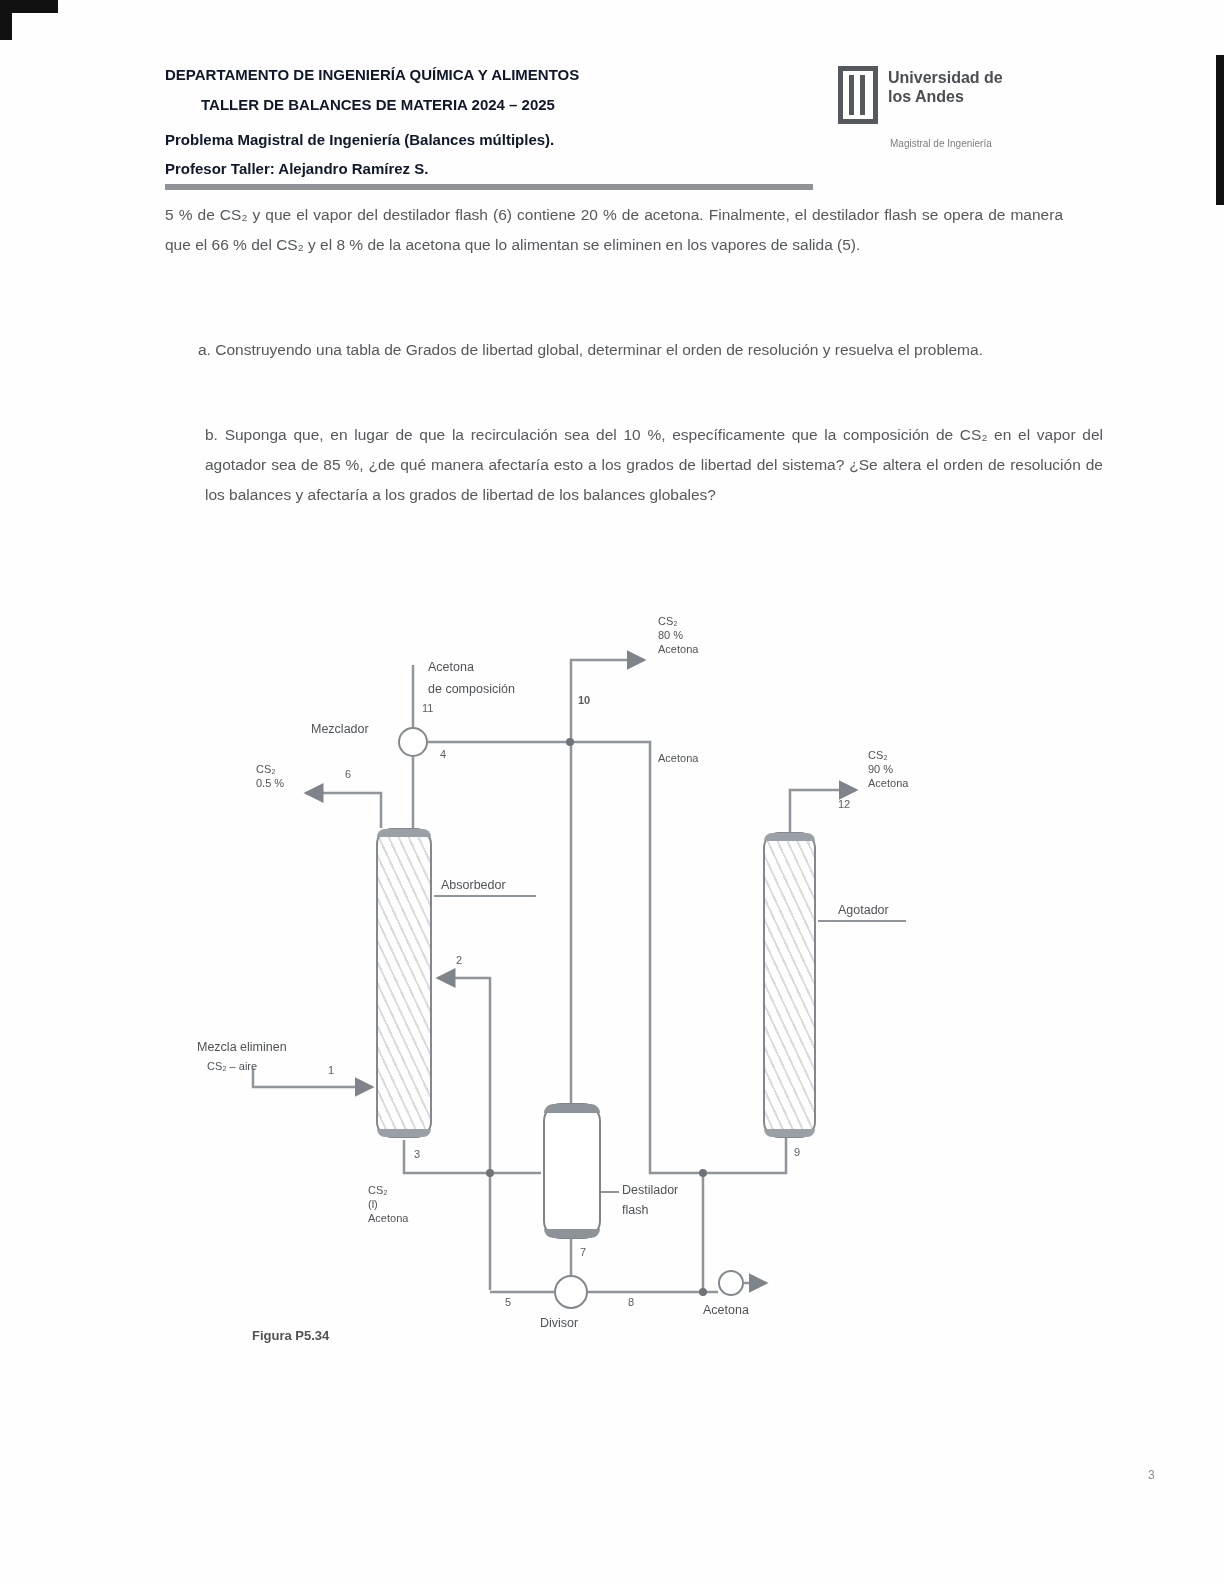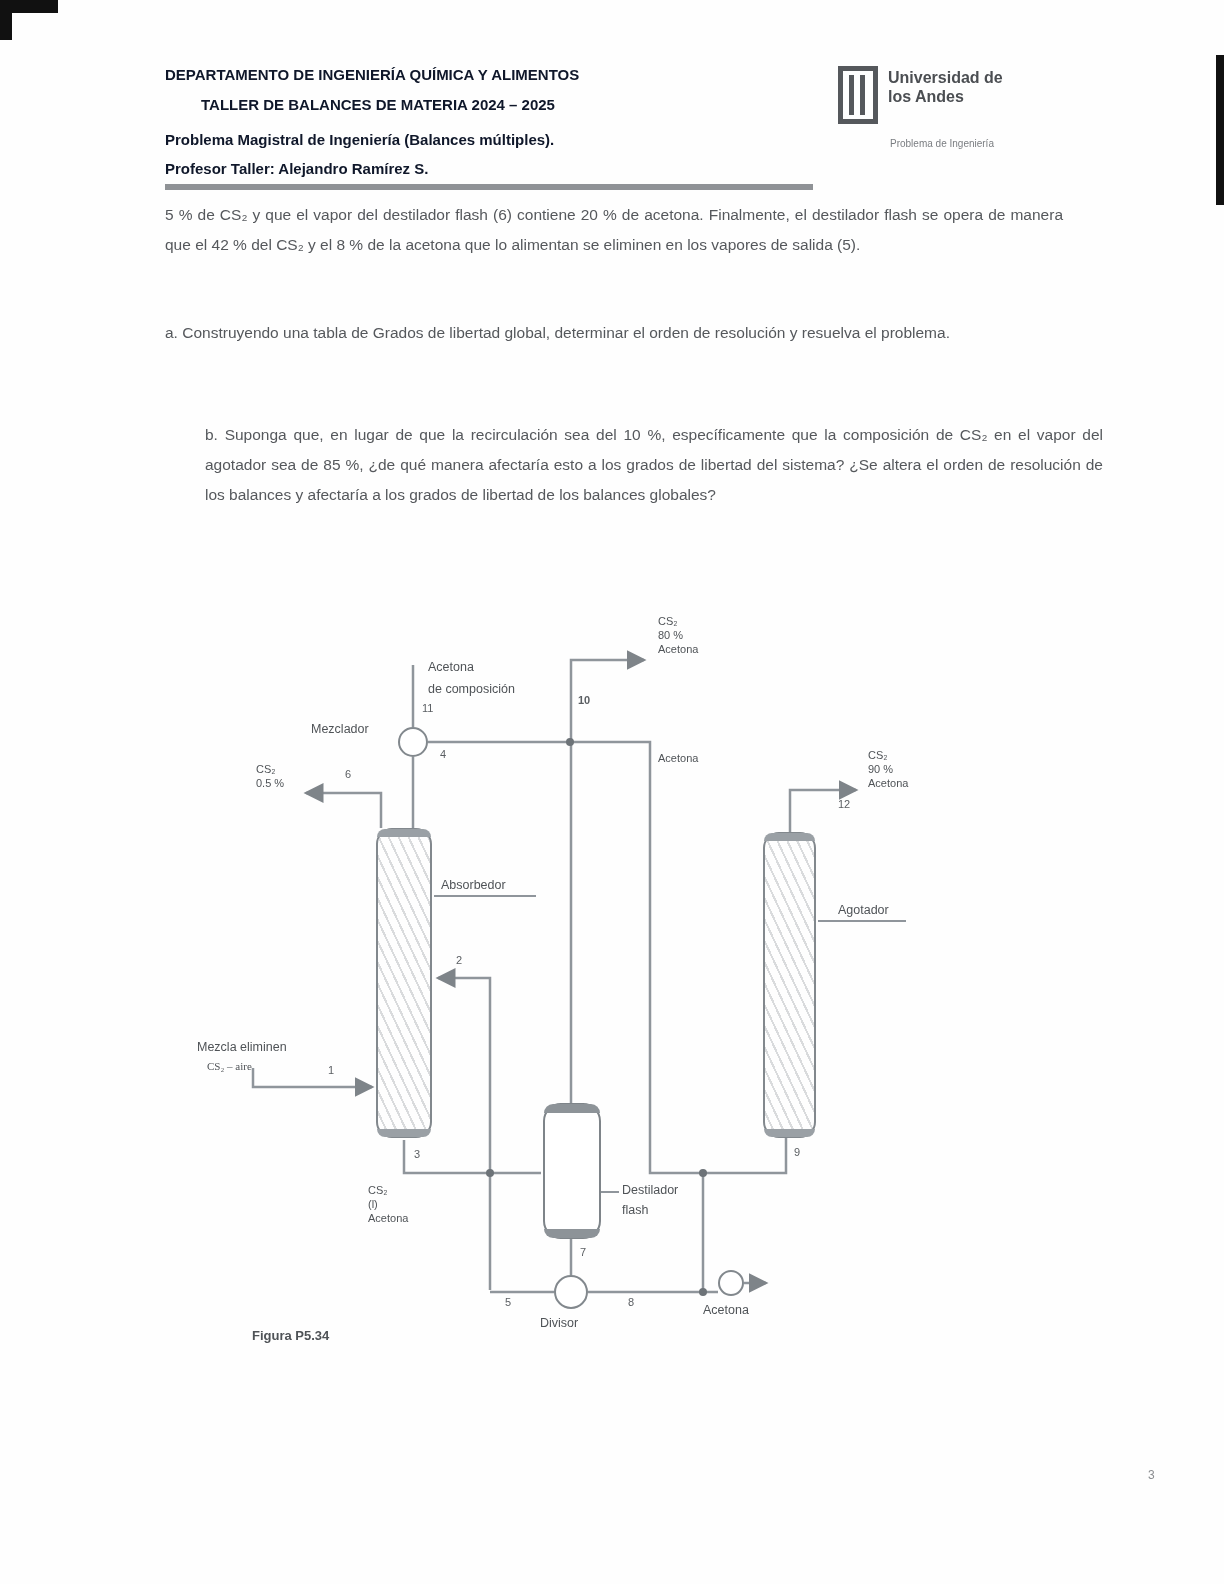--- a/index.html
+++ b/index.html
@@ -57,25 +57,25 @@
 
     <div class="logo">
       <div class="logo-mark">
         <i style="left:6px;"></i>
           <i style="left:17px;"></i>
       </div>
       <div class="logo-text">
         <div>Universidad de</div>
         <div>los Andes</div>
       </div>
-      <div class="logo-sub">Problema de Ingeniería</div>
+      <div class="logo-sub">Magistral de Ingeniería</div>
     </div>
 
-    <div class="para" style="top:200px;">5 % de CS₂ y que el vapor del destilador flash (6) contiene 20 % de acetona. Finalmente, el destilador flash se opera de manera que el 42 % del CS₂ y el 8 % de la acetona que lo alimentan se eliminen en los vapores de salida (5).</div>
-    <div class="para" style="top:318px;">a. Construyendo una tabla de Grados de libertad global, determinar el orden de resolución y resuelva el problema.</div>
+    <div class="para" style="top:200px;">5 % de CS₂ y que el vapor del destilador flash (6) contiene 20 % de acetona. Finalmente, el destilador flash se opera de manera que el 66 % del CS₂ y el 8 % de la acetona que lo alimentan se eliminen en los vapores de salida (5).</div>
+    <div class="para" style="top:335px;margin-left:33px;">a. Construyendo una tabla de Grados de libertad global, determinar el orden de resolución y resuelva el problema.</div>
     <div class="para" style="top:420px;margin-left:40px;">b. Suponga que, en lugar de que la recirculación sea del 10 %, específicamente que la composición de CS₂ en el vapor del agotador sea de 85 %, ¿de qué manera afectaría esto a los grados de libertad del sistema? ¿Se altera el orden de resolución de los balances y afectaría a los grados de libertad de los balances globales?</div>
 
     <svg width="1224" height="1584" viewBox="0 0 1224 1584">
       <defs>
         <marker id="arrR" markerWidth="9" markerHeight="8" refX="7" refY="4" orient="auto">
           <path d="M0,0 L8,4 L0,8 z" fill="#7e8489"></path>
         </marker>
       </defs>
       <g stroke="#8f959b" stroke-width="2.5" fill="none">
 
@@ -135,21 +135,21 @@
     <div class="circle" style="left:718px;top:1270px;width:26px;height:26px;"></div>
 
     <div class="flabel" style="left:441px;top:878px;">Absorbedor</div>
     <div class="flabel" style="left:838px;top:903px;">Agotador</div>
     <div class="flabel" style="left:622px;top:1183px;">Destilador</div>
     <div class="flabel" style="left:622px;top:1203px;">flash</div>
     <div class="flabel" style="left:311px;top:722px;">Mezclador</div>
     <div class="flabel" style="left:540px;top:1316px;">Divisor</div>
 
     <div class="flabel" style="left:197px;top:1040px;">Mezcla eliminen</div>
-    <div class="flabel small" style="left:207px;top:1060px;font-family:Liberation Serif, serif;">CS₂ – aire</div>
+    <div class="flabel small" style="left:207px;top:1060px;">CS₂ – aire</div>
     <div class="flabel" style="left:428px;top:660px;">Acetona</div>
     <div class="flabel" style="left:428px;top:682px;">de composición</div>
     <div class="flabel small" style="left:658px;top:752px;">Acetona</div>
     <div class="flabel" style="left:703px;top:1303px;">Acetona</div>
 
     <div class="tag flabel small" style="left:256px;top:762px;">
       <div>CS₂</div>
       <div>0.5 %</div>
     </div>
     <div class="tag flabel small" style="left:658px;top:614px;">

